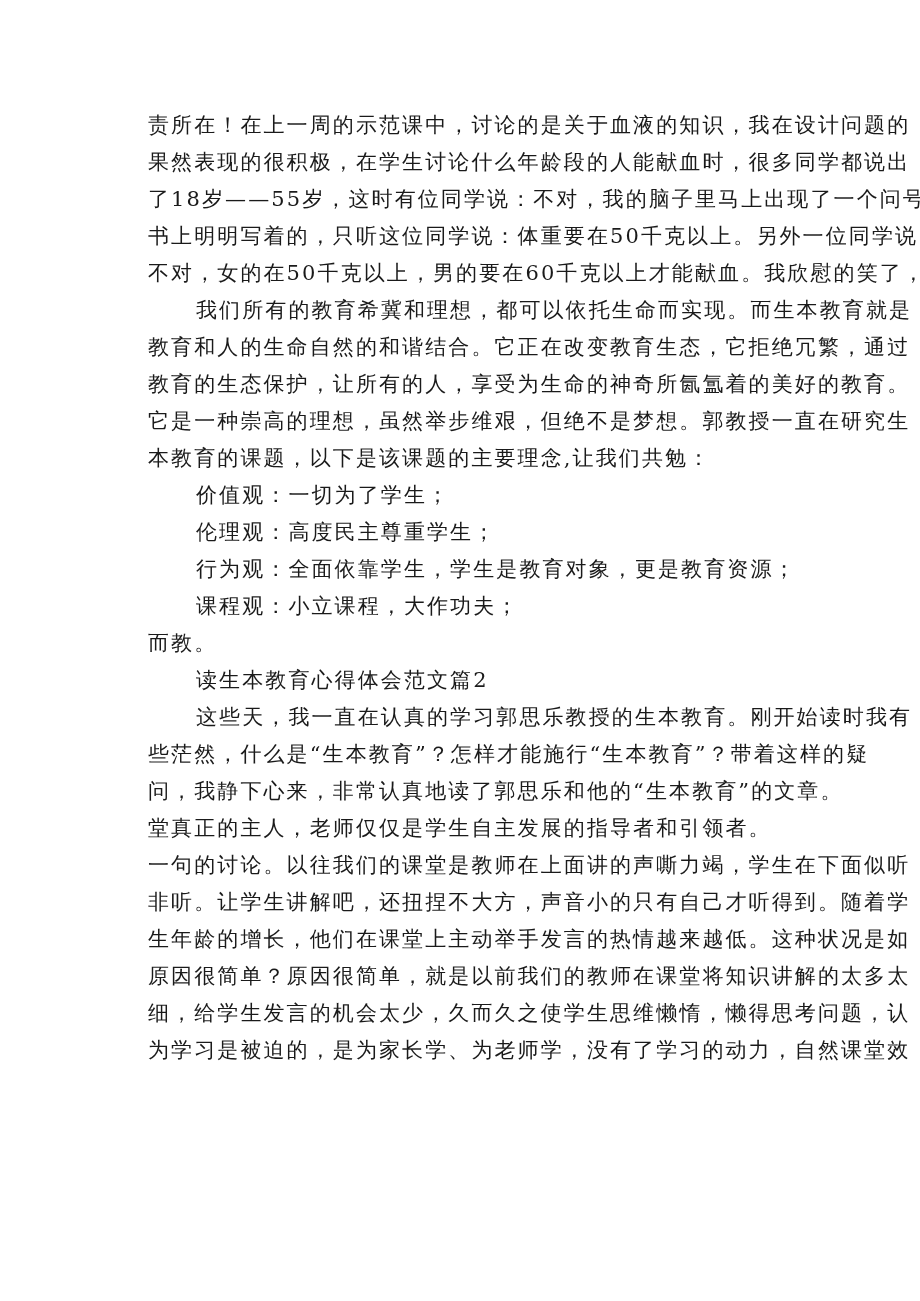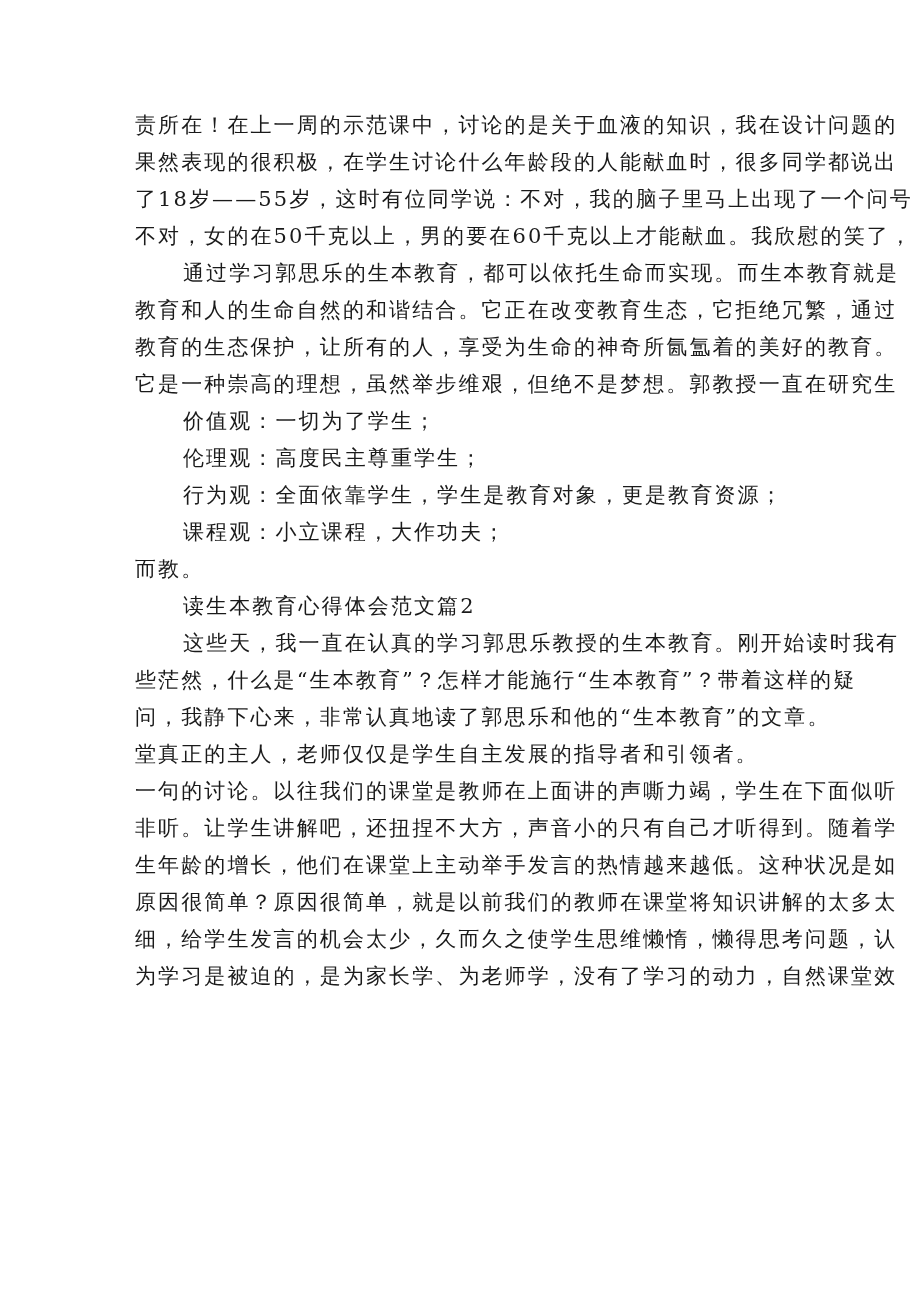--- a/index.html
+++ b/index.html
@@ -8,21 +8,21 @@
       background: #ffffff;
     }
     body {
       width: 920px;
       height: 1301px;
       position: relative;
       overflow: hidden;
     }
     .page {
       position: absolute;
-      left: 135px;
+      left: 148px;
       top: 107px;
       width: 656px;
       color: #1a1a1a;
       font-family: "DejaVu Serif", "Liberation Serif", serif;
       font-size: 21px;
       line-height: 37px;
       letter-spacing: 2.1px;
     }
     .line {
       display: block;
@@ -37,25 +37,27 @@
       text-align-last: justify;
     }
   </style>
 </head>
 <body>
 
 <div class="page" id="page">
     <span class="line justify">责所在！在上一周的示范课中，讨论的是关于血液的知识，我在设计问题的</span>
     <span class="line justify">果然表现的很积极，在学生讨论什么年龄段的人能献血时，很多同学都说出</span>
     <span class="line justify">了18岁——55岁，这时有位同学说：不对，我的脑子里马上出现了一个问号，</span>
+    <span class="line justify">书上明明写着的，只听这位同学说：体重要在50千克以上。另外一位同学说</span>
     <span class="line justify">不对，女的在50千克以上，男的要在60千克以上才能献血。我欣慰的笑了，</span>
-    <span class="line indent justify">通过学习郭思乐的生本教育，都可以依托生命而实现。而生本教育就是</span>
+    <span class="line indent justify">我们所有的教育希冀和理想，都可以依托生命而实现。而生本教育就是</span>
     <span class="line justify">教育和人的生命自然的和谐结合。它正在改变教育生态，它拒绝冗繁，通过</span>
     <span class="line justify">教育的生态保护，让所有的人，享受为生命的神奇所氤氲着的美好的教育。</span>
     <span class="line justify">它是一种崇高的理想，虽然举步维艰，但绝不是梦想。郭教授一直在研究生</span>
+    <span class="line">本教育的课题，以下是该课题的主要理念,让我们共勉：</span>
     <span class="line indent">价值观：一切为了学生；</span>
     <span class="line indent">伦理观：高度民主尊重学生；</span>
     <span class="line indent">行为观：全面依靠学生，学生是教育对象，更是教育资源；</span>
     <span class="line indent">课程观：小立课程，大作功夫；</span>
     <span class="line">而教。</span>
     <span class="line indent">读生本教育心得体会范文篇2</span>
     <span class="line indent justify">这些天，我一直在认真的学习郭思乐教授的生本教育。刚开始读时我有</span>
     <span class="line justify">些茫然，什么是“生本教育”？怎样才能施行“生本教育”？带着这样的疑</span>
     <span class="line">问，我静下心来，非常认真地读了郭思乐和他的“生本教育”的文章。</span>
     <span class="line">堂真正的主人，老师仅仅是学生自主发展的指导者和引领者。</span>

